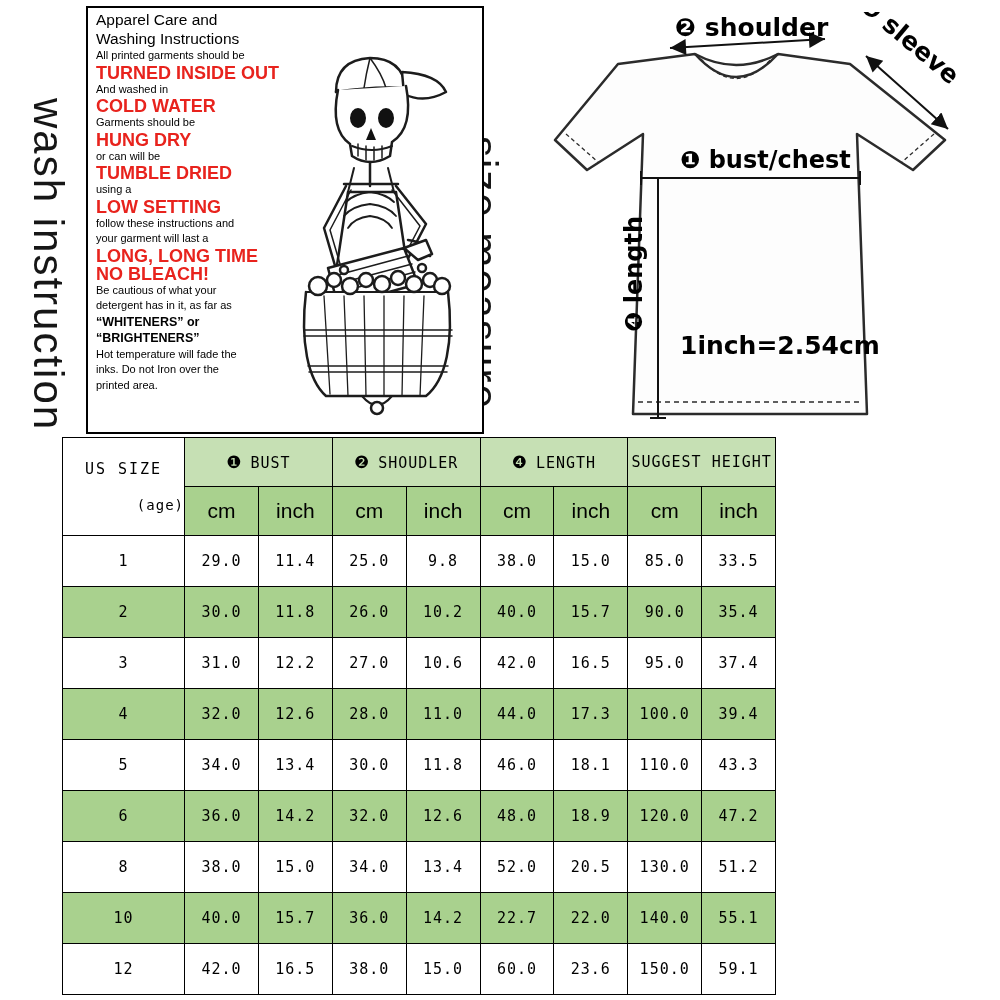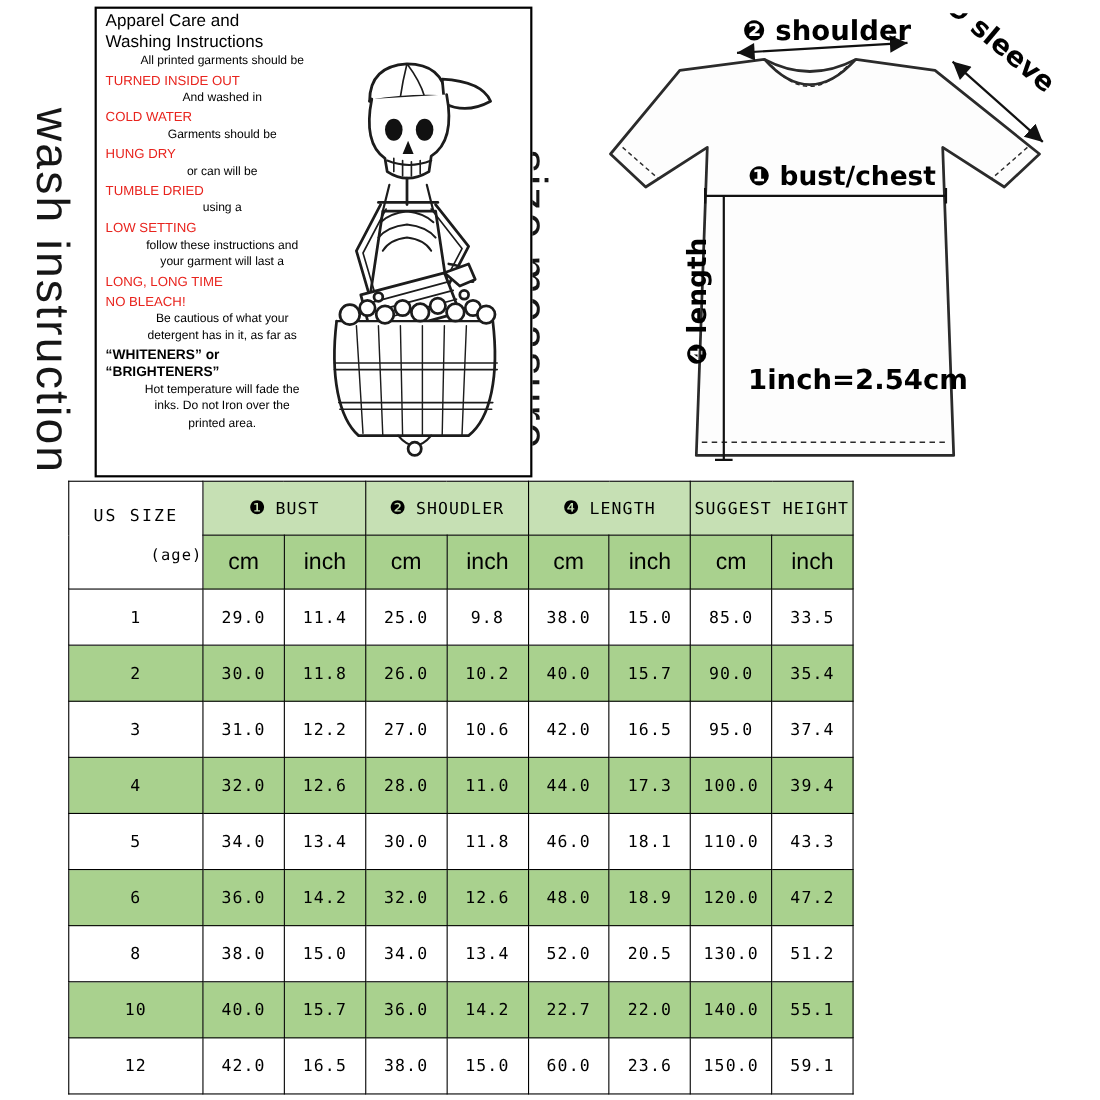--- a/index.html
+++ b/index.html
@@ -7,22 +7,22 @@
 
   
   .vlabel{position:absolute;writing-mode:vertical-rl;font-size:42px;letter-spacing:2px;color:#161616;white-space:nowrap;}
   #wash-side{left:24px;top:98px;}
   #size-side{left:458px;top:136px;}
 
   
   #care-box{position:absolute;left:86px;top:6px;width:398px;height:428px;border:2px solid #000;box-sizing:border-box;background:#fff;}
   #care-text{position:absolute;left:8px;top:3px;width:212px;}
   .care-title{font-size:15.5px;font-weight:normal;line-height:1.2;color:#000;}
-  .care-line.plain{font-size:11px;line-height:15.5px;color:#000;text-align:center;}
-  .care-line.red{font-size:12px;line-height:18px;font-weight:normal;color:var(--red,#e8231d);}
+  .care-line.plain{font-size:11px;line-height:15.5px;color:#000;}
+  .care-line.red{font-size:18px;line-height:18px;font-weight:bold;color:var(--red,#e8231d);}
   .care-line.boldblack{font-size:12.5px;line-height:16.5px;font-weight:bold;color:#000;}
   #skeleton{position:absolute;right:0px;top:26px;}
 
   
   #shirt-panel{position:absolute;left:500px;top:12px;width:500px;height:436px;}
 
   
   #size-table{position:absolute;left:62px;top:437px;width:714px;border-collapse:collapse;table-layout:fixed;}
   #size-table th,#size-table td{border:1px solid #000;text-align:center;vertical-align:middle;padding:0;}
   .grp-row th{background:var(--tlg,#c6e0b4);height:48px;font-family:"DejaVu Sans Mono",monospace;font-size:15px;letter-spacing:1px;font-weight:normal;}

